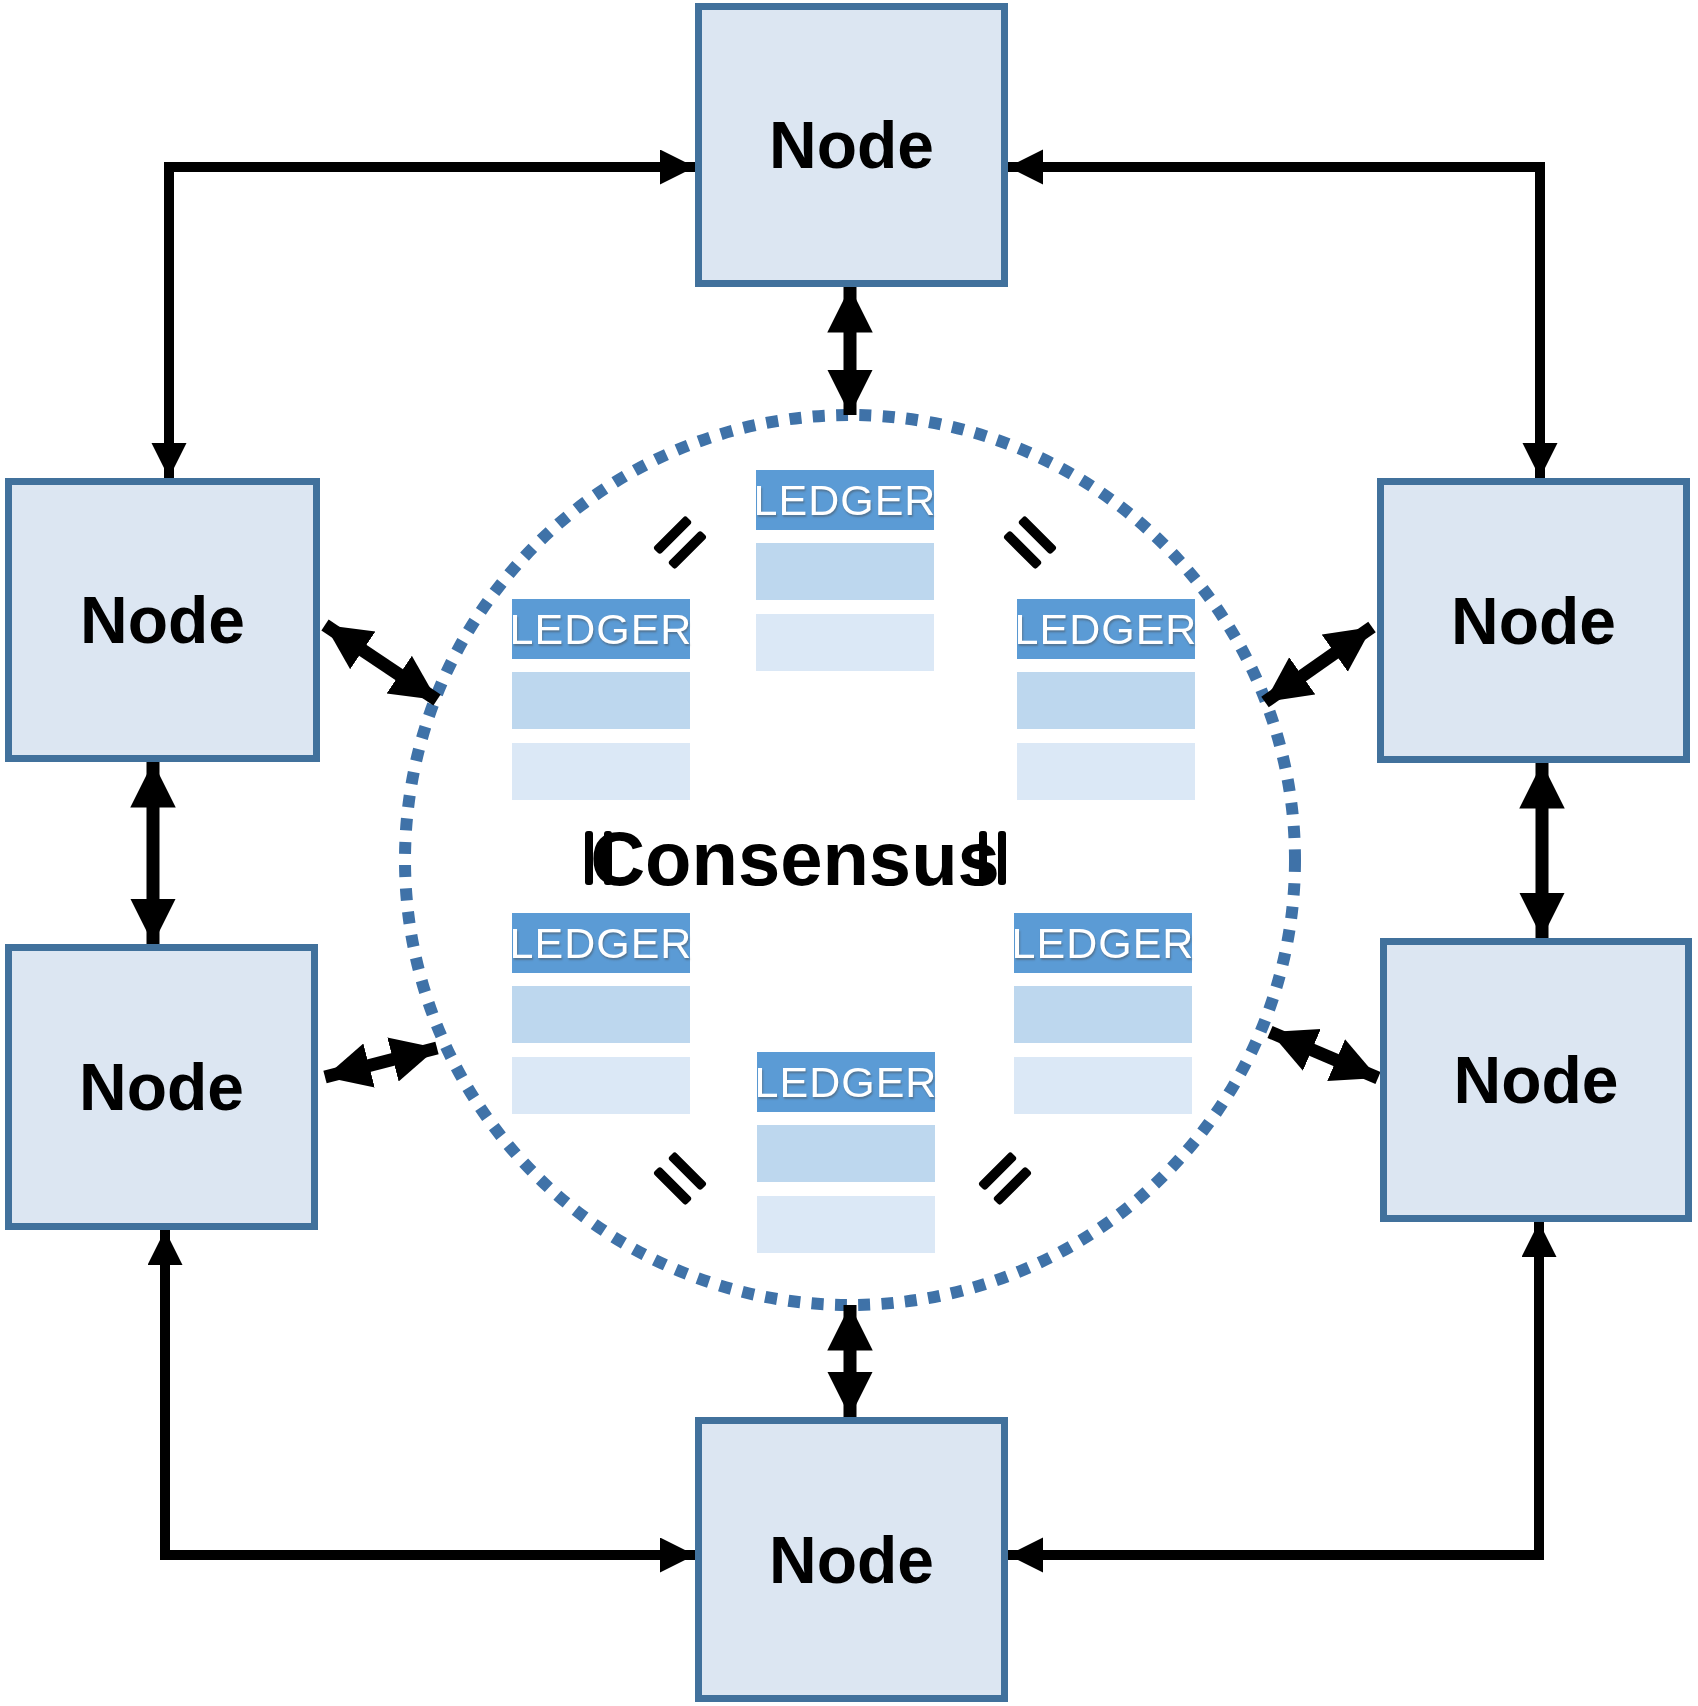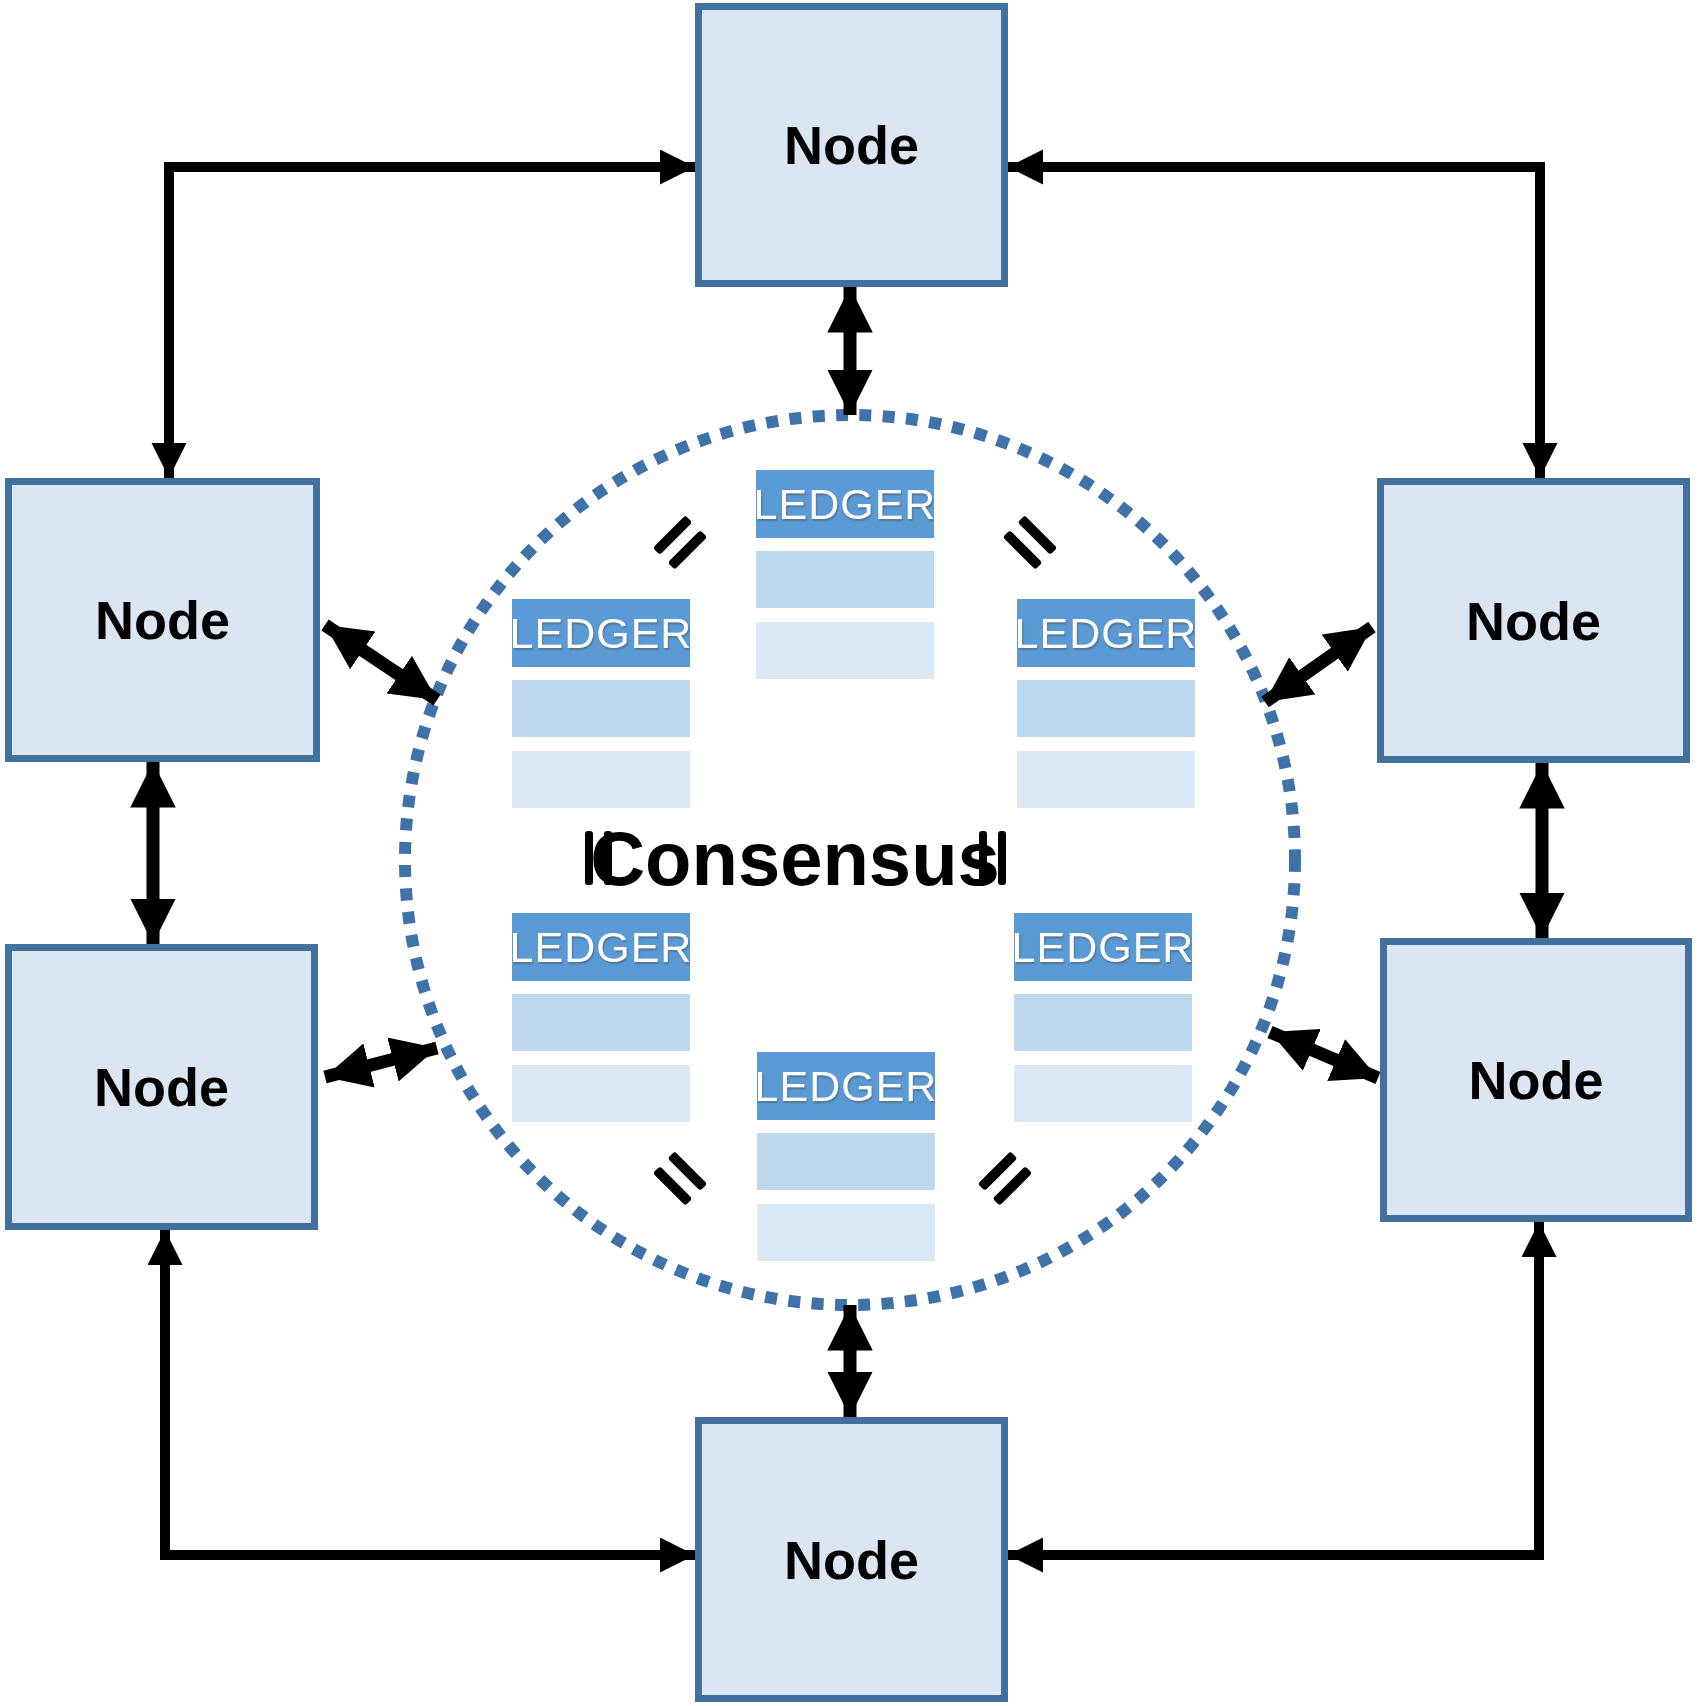--- a/index.html
+++ b/index.html
@@ -16,32 +16,32 @@
   .arrow.thick{stroke-width:13px;}
   .arrow.elbow{stroke-width:10px;}
   .head{fill:var(--arrow-color,#000000);}
   .dotring{stroke:var(--circle-dot-color,#3f72a8);}
   
   .node{
     position:absolute;box-sizing:border-box;
     background:var(--node-fill,#dce6f2);
     border:7px solid var(--node-border,#41719c);
     display:flex;align-items:center;justify-content:center;
-    font-weight:bold;font-size:54px;color:#000;
+    font-weight:bold;font-size:66px;color:#000;
   }
   #node-top{left:695px;top:3px;width:313px;height:284px;}
   #node-ul{left:5px;top:478px;width:315px;height:284px;}
   #node-ur{left:1377px;top:478px;width:313px;height:285px;}
   #node-ll{left:5px;top:944px;width:313px;height:286px;}
   #node-lr{left:1380px;top:938px;width:312px;height:284px;}
   #node-bottom{left:695px;top:1417px;width:313px;height:285px;}
   
   .ledger{position:absolute;width:178px;}
   .ledger .hd{
-    height:68px;background:var(--ledger-header,#5b9bd5);
+    height:60px;background:var(--ledger-header,#5b9bd5);
     color:#ffffff;font-size:43px;letter-spacing:1px;
     display:flex;align-items:center;justify-content:center;
     text-shadow:1px 2px 2px rgba(70,70,70,.45);
   }
   .ledger .r1{height:57px;margin-top:13px;background:var(--ledger-row1,#bdd7ee);}
   .ledger .r2{height:57px;margin-top:14px;background:var(--ledger-row2,#dbe8f6);}
   #ledger-top{left:756px;top:470px;}
   #ledger-ml{left:512px;top:599px;}
   #ledger-mr{left:1017px;top:599px;}
   #ledger-ll{left:512px;top:913px;}

